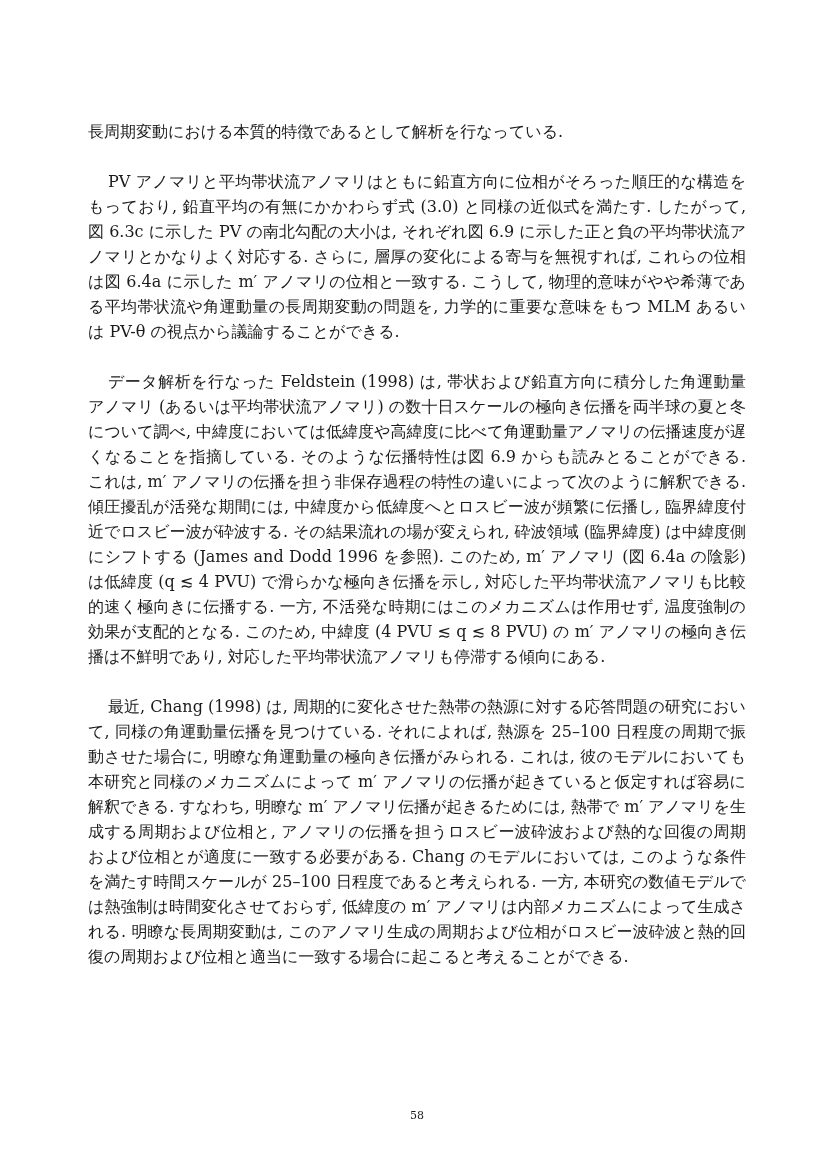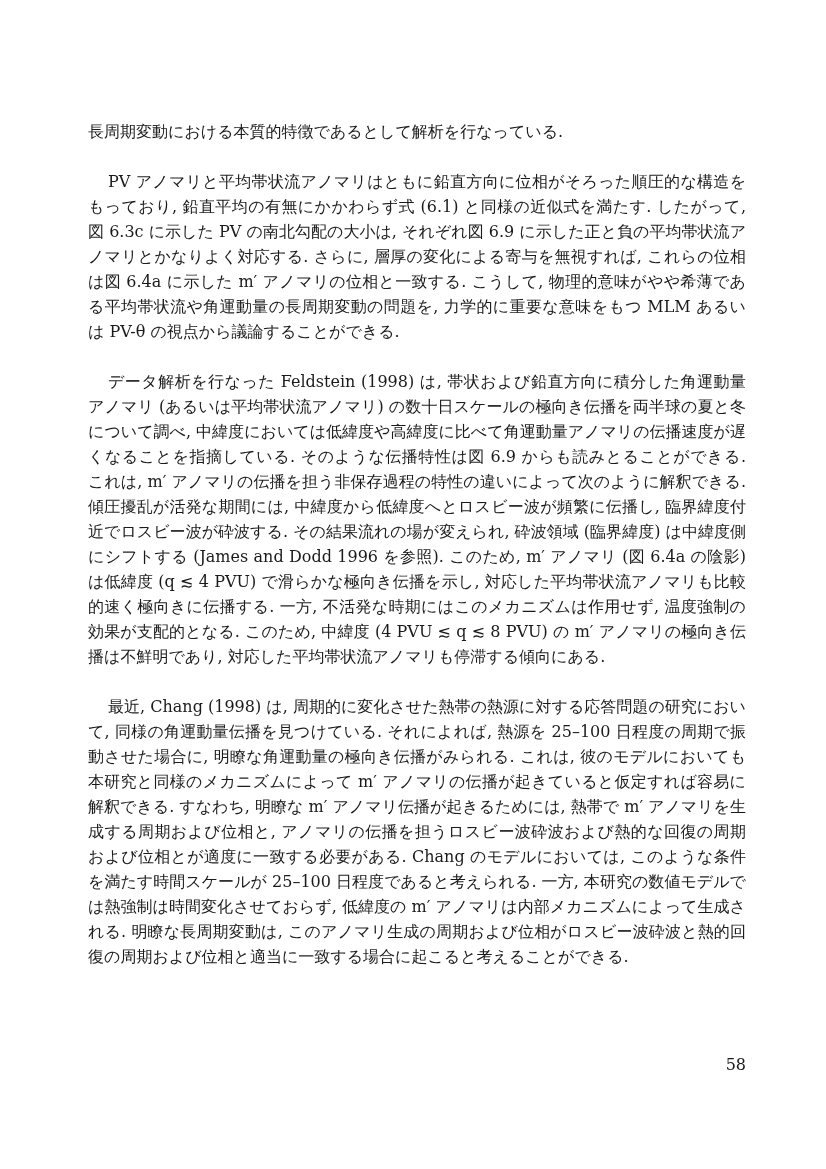--- a/index.html
+++ b/index.html
@@ -36,32 +36,32 @@
   .para.indent {
     text-indent: 20px;
   }
   .para.noindent {
     text-indent: 0;
   }
   .page-footer {
     position: absolute;
     left: 88px;
     width: 658px;
-    top: 1047px;
-    text-align: right;
-    font-size: 16px;
+    top: 1101px;
+    text-align: center;
+    font-size: 11px;
     color: #1a1a1a;
   }
 </style>
 </head>
 <body>
 
 <div class="page">
   <main class="body-text">
     <p class="para noindent">長周期変動における本質的特徴であるとして解析を行なっている.</p>
-    <p class="para indent">PV アノマリと平均帯状流アノマリはともに鉛直方向に位相がそろった順圧的な構造をもっており, 鉛直平均の有無にかかわらず式 (6.1) と同様の近似式を満たす. したがって, 図 6.3c に示した PV の南北勾配の大小は, それぞれ図 6.9 に示した正と負の平均帯状流アノマリとかなりよく対応する. さらに, 層厚の変化による寄与を無視すれば, これらの位相は図 6.4a に示した m′ アノマリの位相と一致する. こうして, 物理的意味がやや希薄である平均帯状流や角運動量の長周期変動の問題を, 力学的に重要な意味をもつ MLM あるいは PV-θ の視点から議論することができる.</p>
+    <p class="para indent">PV アノマリと平均帯状流アノマリはともに鉛直方向に位相がそろった順圧的な構造をもっており, 鉛直平均の有無にかかわらず式 (3.0) と同様の近似式を満たす. したがって, 図 6.3c に示した PV の南北勾配の大小は, それぞれ図 6.9 に示した正と負の平均帯状流アノマリとかなりよく対応する. さらに, 層厚の変化による寄与を無視すれば, これらの位相は図 6.4a に示した m′ アノマリの位相と一致する. こうして, 物理的意味がやや希薄である平均帯状流や角運動量の長周期変動の問題を, 力学的に重要な意味をもつ MLM あるいは PV-θ の視点から議論することができる.</p>
     <p class="para indent">データ解析を行なった Feldstein (1998) は, 帯状および鉛直方向に積分した角運動量アノマリ (あるいは平均帯状流アノマリ) の数十日スケールの極向き伝播を両半球の夏と冬について調べ, 中緯度においては低緯度や高緯度に比べて角運動量アノマリの伝播速度が遅くなることを指摘している. そのような伝播特性は図 6.9 からも読みとることができる. これは, m′ アノマリの伝播を担う非保存過程の特性の違いによって次のように解釈できる. 傾圧擾乱が活発な期間には, 中緯度から低緯度へとロスビー波が頻繁に伝播し, 臨界緯度付近でロスビー波が砕波する. その結果流れの場が変えられ, 砕波領域 (臨界緯度) は中緯度側にシフトする (James and Dodd 1996 を参照). このため, m′ アノマリ (図 6.4a の陰影) は低緯度 (q ≲ 4 PVU) で滑らかな極向き伝播を示し, 対応した平均帯状流アノマリも比較的速く極向きに伝播する. 一方, 不活発な時期にはこのメカニズムは作用せず, 温度強制の効果が支配的となる. このため, 中緯度 (4 PVU ≲ q ≲ 8 PVU) の m′ アノマリの極向き伝播は不鮮明であり, 対応した平均帯状流アノマリも停滞する傾向にある.</p>
     <p class="para indent">最近, Chang (1998) は, 周期的に変化させた熱帯の熱源に対する応答問題の研究において, 同様の角運動量伝播を見つけている. それによれば, 熱源を 25–100 日程度の周期で振動させた場合に, 明瞭な角運動量の極向き伝播がみられる. これは, 彼のモデルにおいても本研究と同様のメカニズムによって m′ アノマリの伝播が起きていると仮定すれば容易に解釈できる. すなわち, 明瞭な m′ アノマリ伝播が起きるためには, 熱帯で m′ アノマリを生成する周期および位相と, アノマリの伝播を担うロスビー波砕波および熱的な回復の周期および位相とが適度に一致する必要がある. Chang のモデルにおいては, このような条件を満たす時間スケールが 25–100 日程度であると考えられる. 一方, 本研究の数値モデルでは熱強制は時間変化させておらず, 低緯度の m′ アノマリは内部メカニズムによって生成される. 明瞭な長周期変動は, このアノマリ生成の周期および位相がロスビー波砕波と熱的回復の周期および位相と適当に一致する場合に起こると考えることができる.</p>
   </main>
   <footer class="page-footer">
     <span>58</span>
   </footer>
 </div>
 
 </body></html>

